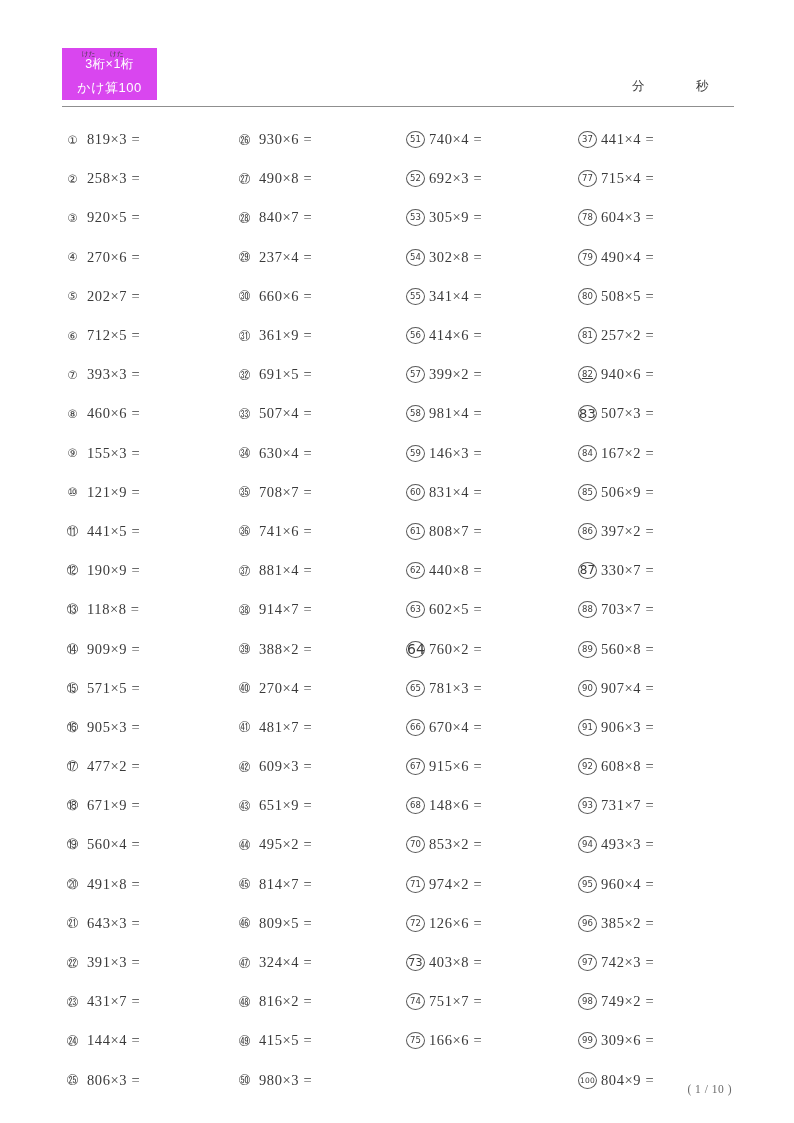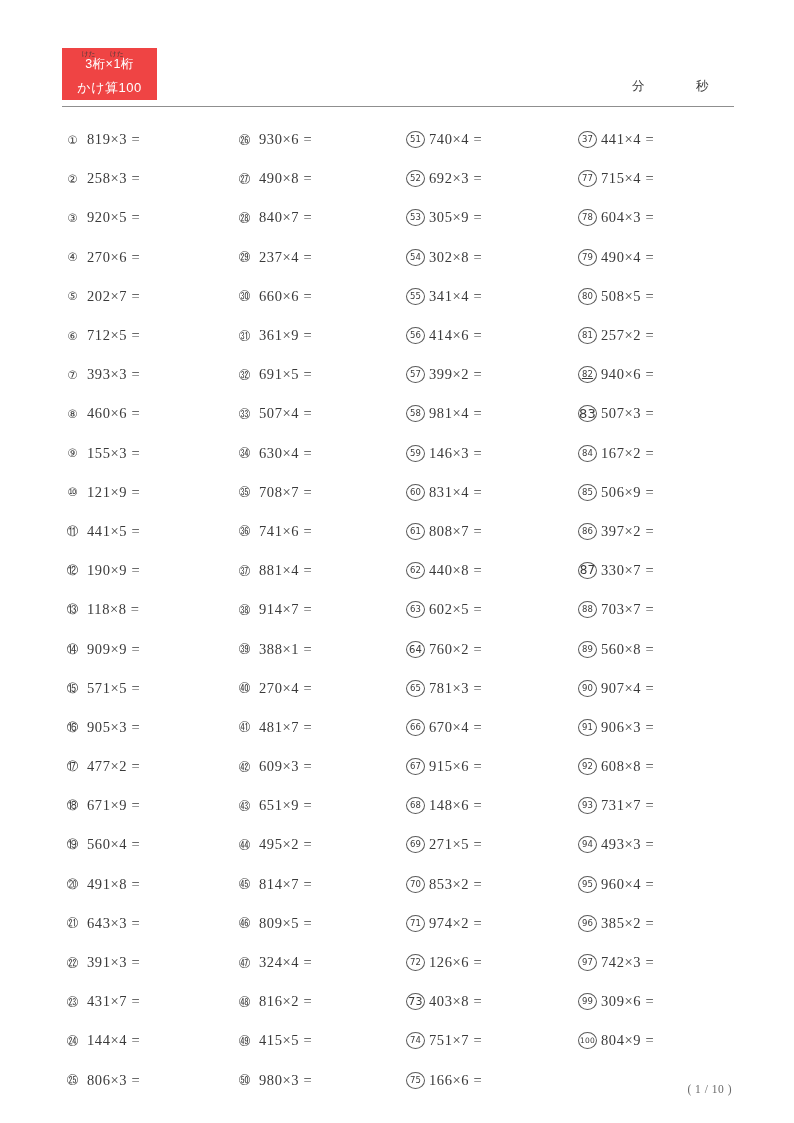--- a/index.html
+++ b/index.html
@@ -27,21 +27,21 @@
     left: 62px;
     top: 48px;
     width: 672px;
     height: 52px;
   }
   .badge {
     position: absolute;
     left: 0; top: 0;
     width: 95px;
     height: 52px;
-    background: #ef4444;
+    background: #d946ef;
     color: #ffffff;
     box-sizing: border-box;
     text-align: center;
   }
   .badge .line1 {
     font-size: 12.5px;
     letter-spacing: 0.5px;
     margin-top: 8px;
     font-family: "Liberation Sans", sans-serif;
   }
@@ -328,21 +328,21 @@
         <div class="prob">
           <span class="num">㊲</span>
           <span class="expr">881×4 =</span>
         </div>
         <div class="prob">
           <span class="num">㊳</span>
           <span class="expr">914×7 =</span>
         </div>
         <div class="prob">
           <span class="num">㊴</span>
-          <span class="expr">388×1 =</span>
+          <span class="expr">388×2 =</span>
         </div>
         <div class="prob">
           <span class="num">㊵</span>
           <span class="expr">270×4 =</span>
         </div>
         <div class="prob">
           <span class="num">㊶</span>
           <span class="expr">481×7 =</span>
         </div>
         <div class="prob">
@@ -429,44 +429,40 @@
         </div>
         <div class="prob">
           <span class="num" style="border: 1px solid rgb(90, 90, 90); border-radius: 50%; font-size: 8.5px; line-height: 15px; height: 15px; width: 17px;">62</span>
           <span class="expr">440×8 =</span>
         </div>
         <div class="prob">
           <span class="num" style="border: 1px solid rgb(90, 90, 90); border-radius: 50%; font-size: 8.5px; line-height: 15px; height: 15px; width: 17px;">63</span>
           <span class="expr">602×5 =</span>
         </div>
         <div class="prob">
-          <span class="num" style="border: 1px solid rgb(90, 90, 90); border-radius: 50%; font-size: 10px; line-height: 15px; height: 15px; width: 17px; text-align: center;">64</span>
+          <span class="num" style="border: 1px solid rgb(90, 90, 90); border-radius: 50%; font-size: 14px; line-height: 15px; height: 15px; width: 17px; text-align: center;">64</span>
           <span class="expr">760×2 =</span>
         </div>
         <div class="prob">
           <span class="num" style="border: 1px solid rgb(90, 90, 90); border-radius: 50%; font-size: 8.5px; line-height: 15px; height: 15px; width: 17px;">65</span>
           <span class="expr">781×3 =</span>
         </div>
         <div class="prob">
           <span class="num" style="border: 1px solid rgb(90, 90, 90); border-radius: 50%; font-size: 8.5px; line-height: 15px; height: 15px; width: 17px;">66</span>
           <span class="expr">670×4 =</span>
         </div>
         <div class="prob">
           <span class="num" style="border: 1px solid rgb(90, 90, 90); border-radius: 50%; font-size: 8.5px; line-height: 15px; height: 15px; width: 17px;">67</span>
           <span class="expr">915×6 =</span>
         </div>
         <div class="prob">
           <span class="num" style="border: 1px solid rgb(90, 90, 90); border-radius: 50%; font-size: 8.5px; line-height: 15px; height: 15px; width: 17px;">68</span>
           <span class="expr">148×6 =</span>
         </div>
         <div class="prob">
-          <span class="num" style="border: 1px solid rgb(90, 90, 90); border-radius: 50%; font-size: 8.5px; line-height: 15px; height: 15px; width: 17px;">69</span>
-          <span class="expr">271×5 =</span>
-        </div>
-        <div class="prob">
           <span class="num" style="border: 1px solid rgb(90, 90, 90); border-radius: 50%; font-size: 8.5px; line-height: 15px; height: 15px; width: 17px;">70</span>
           <span class="expr">853×2 =</span>
         </div>
         <div class="prob">
           <span class="num" style="border: 1px solid rgb(90, 90, 90); border-radius: 50%; font-size: 8.5px; line-height: 15px; height: 15px; width: 17px;">71</span>
           <span class="expr">974×2 =</span>
         </div>
         <div class="prob">
           <span class="num" style="border: 1px solid rgb(90, 90, 90); border-radius: 50%; font-size: 8.5px; line-height: 15px; height: 15px; width: 17px;">72</span>
           <span class="expr">126×6 =</span>
@@ -567,20 +563,24 @@
         </div>
         <div class="prob">
           <span class="num" style="border: 1px solid rgb(90, 90, 90); border-radius: 50%; font-size: 8.5px; line-height: 15px; height: 15px; width: 17px;">96</span>
           <span class="expr">385×2 =</span>
         </div>
         <div class="prob">
           <span class="num" style="border: 1px solid rgb(90, 90, 90); border-radius: 50%; font-size: 8.5px; line-height: 15px; height: 15px; width: 17px;">97</span>
           <span class="expr">742×3 =</span>
         </div>
         <div class="prob">
+          <span class="num" style="border: 1px solid rgb(90, 90, 90); border-radius: 50%; font-size: 8.5px; line-height: 15px; height: 15px; width: 17px;">98</span>
+          <span class="expr">749×2 =</span>
+        </div>
+        <div class="prob">
           <span class="num" style="border: 1px solid rgb(90, 90, 90); border-radius: 50%; font-size: 8.5px; line-height: 15px; height: 15px; width: 17px;">99</span>
           <span class="expr">309×6 =</span>
         </div>
         <div class="prob">
           <span class="num" style="border: 1px solid rgb(90, 90, 90); border-radius: 50%; font-size: 7.5px; line-height: 15px; height: 15px; width: 17px;">100</span>
           <span class="expr">804×9 =</span>
         </div>
       </div>
   </div>
 

